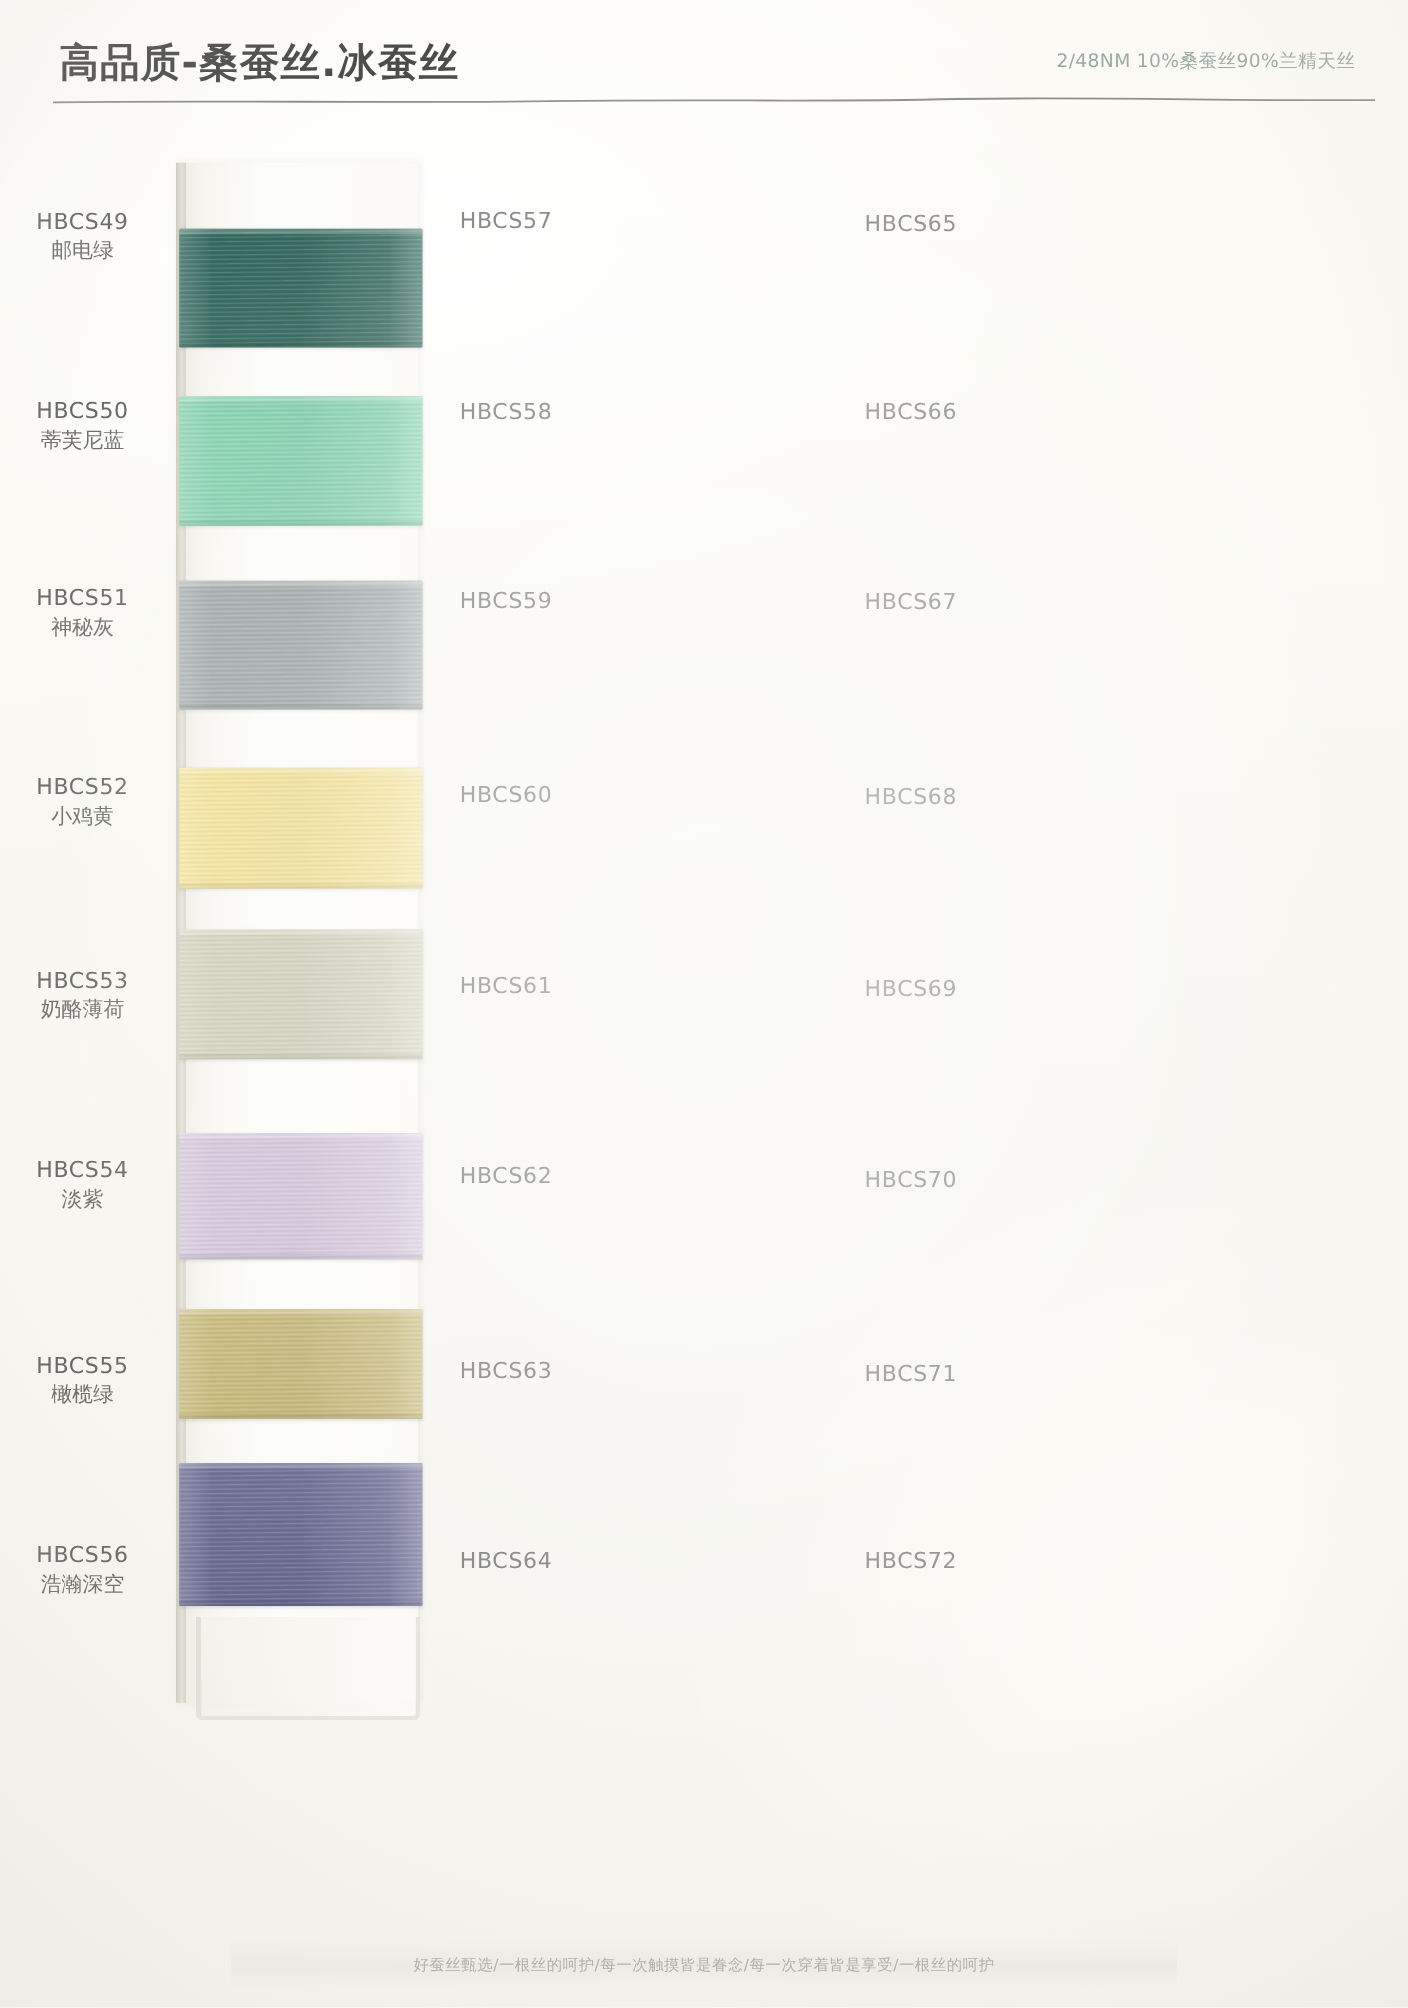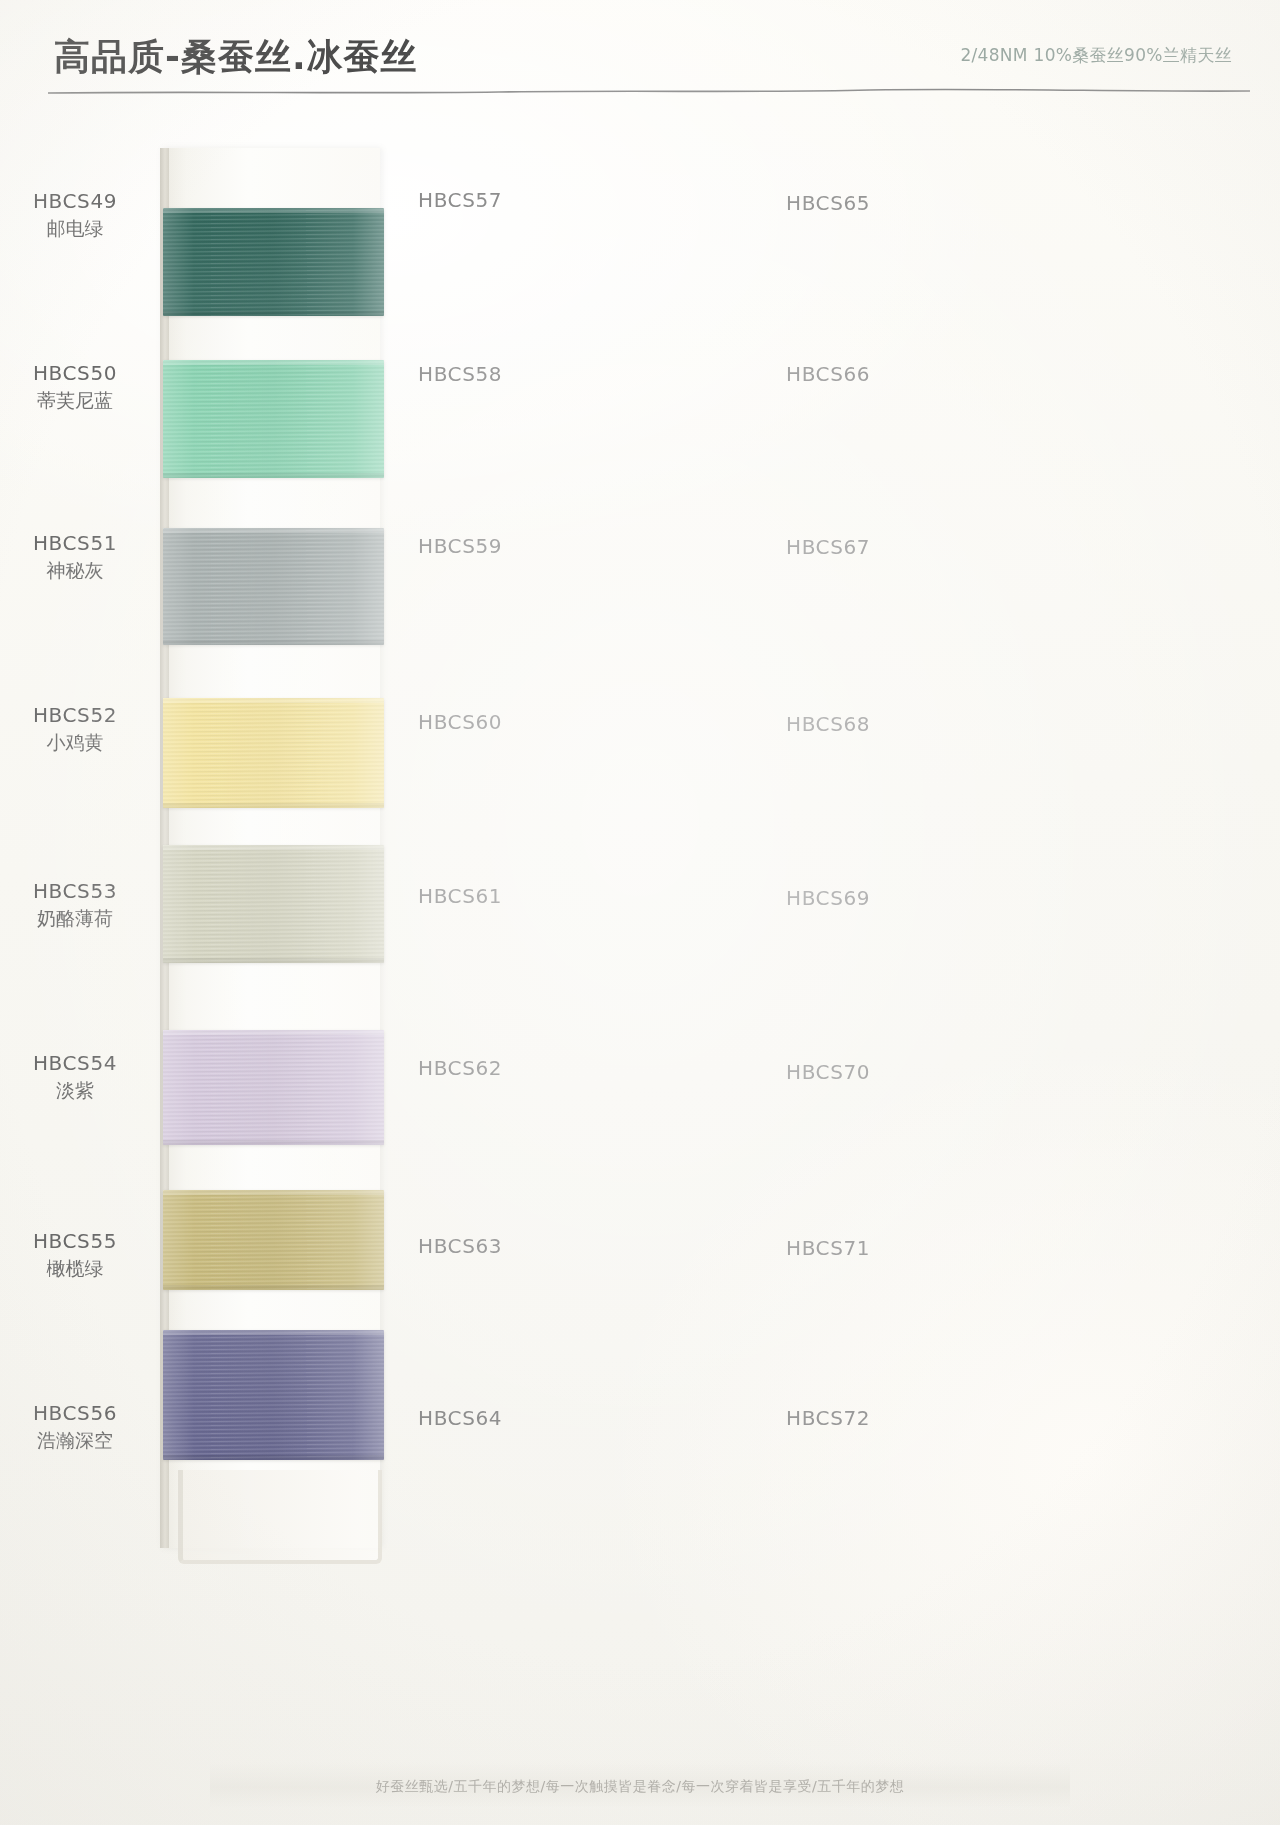--- a/index.html
+++ b/index.html
@@ -319,13 +319,13 @@
     <div class="label-right" style="top: 712px;">HBCS68</div>
     <div class="label-right" style="top: 886px;">HBCS69</div>
     <div class="label-right" style="top: 1060px;">HBCS70</div>
     <div class="label-right" style="top: 1236px;">HBCS71</div>
     <div class="label-right" style="top: 1406px;">HBCS72</div>
   </div>
 
 <div class="paper-vignette"></div>
 
 <div class="footer-smudge"></div>
-<div class="footer">好蚕丝甄选/五千年的梦想/每一次触摸皆是眷念/每一次穿着皆是享受/五千年的梦想</div>
+<div class="footer">好蚕丝甄选/一根丝的呵护/每一次触摸皆是眷念/每一次穿着皆是享受/一根丝的呵护</div>
 
 </body></html>

